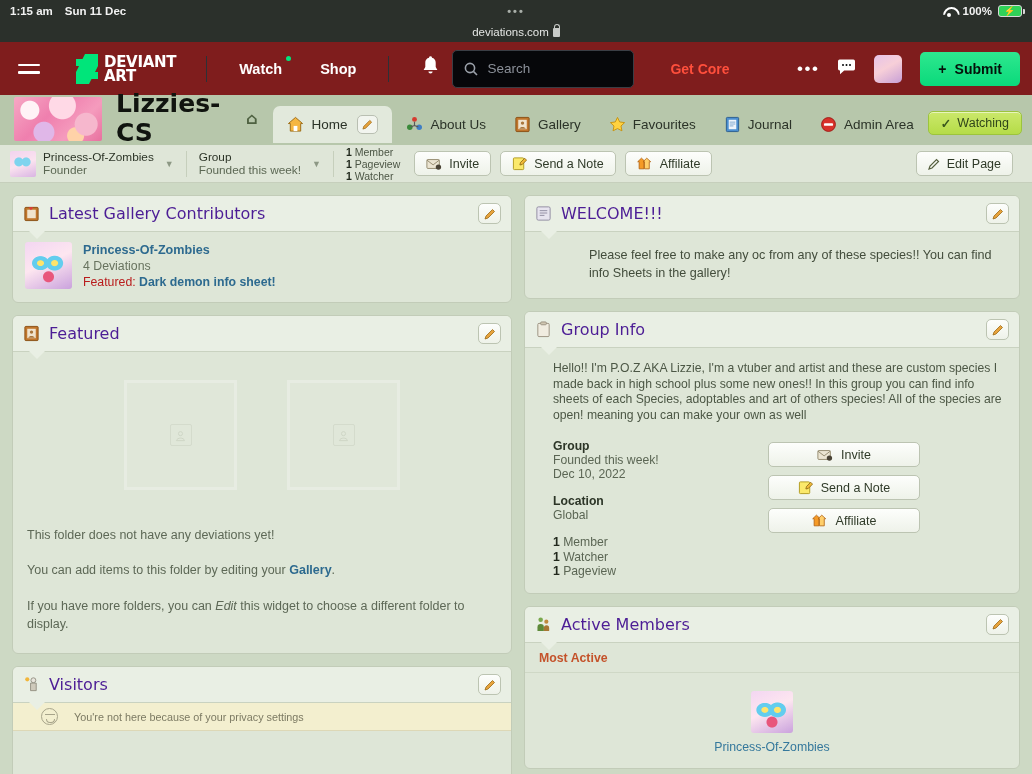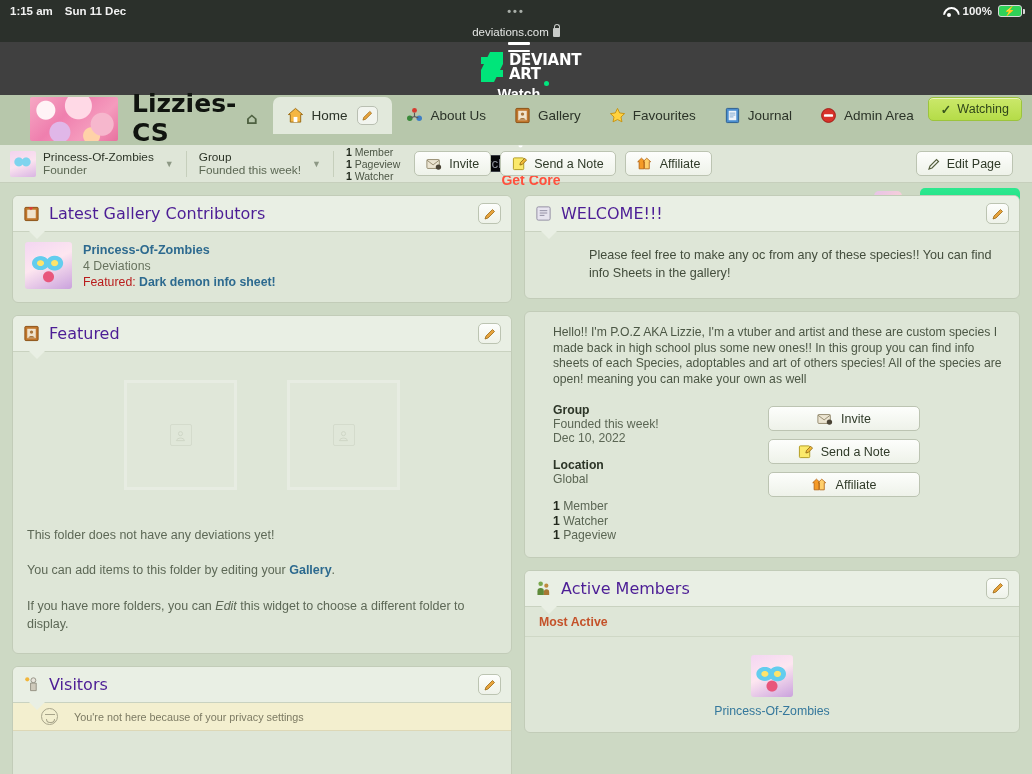--- a/index.html
+++ b/index.html
@@ -65,23 +65,23 @@
   }
   .lock::before {
     content: ""; position: absolute; left: 1.4px; top: -4px;
     width: 4px; height: 5px;
     border: 1.3px solid #c8cbc8; border-bottom: none;
     border-radius: 3px 3px 0 0;
   }
 
   
   .danav {
-    height: 53px; background: #404040;
+    height: 53px; background: #7f1d1d;
     display: flex; align-items: center;
-    padding: 0 12px 0 18px; gap: 0; flex-direction: column;
+    padding: 0 12px 0 18px; gap: 12px;
   }
   .hamburger { width: 22px; display: flex; flex-direction: column; gap: 5px; cursor: pointer; }
   .hamburger i { display: block; height: 2.5px; background: #fff; border-radius: 1px; }
   .hamburger i:nth-child(1) { width: 22px; }
   .hamburger i:nth-child(2) { width: 22px; }
   .da-logo { display: flex; align-items: center; gap: 6px; margin-left: 24px; cursor: pointer; }
   .da-mark { width: 22px; height: 30px; }
   .da-word {
     color: #fff; font-weight: 900; font-size: 15px; line-height: 14px;
     letter-spacing: -0.3px; font-family: "DejaVu Sans", sans-serif;
@@ -121,42 +121,42 @@
     color: #04120a; font-weight: bold; font-size: 14px;
     display: flex; align-items: center; gap: 8px; cursor: pointer;
     font-family: "Liberation Sans", sans-serif;
   }
 
   
   .ghead {
     background: #b7c7ab; height: 50px;
     display: flex; align-items: flex-end; position: relative;
   }
-  .ghead-inner { display:flex; align-items: center; width:100%; height:50px;padding-left:16px; }
+  .ghead-inner { display:flex; align-items: center; width:100%; height:50px; }
   .gbanner {
     width: 88px; height: 44px; margin-left: 14px; margin-bottom: 3px;
     border-radius: 2px; overflow: hidden; flex: none;
     background:
       radial-gradient(circle at 18% 30%, #fff3f6 0 9px, transparent 10px),
       radial-gradient(circle at 55% 20%, #ffd9e6 0 13px, transparent 14px),
       radial-gradient(circle at 82% 62%, #f6b7cd 0 11px, transparent 12px),
       radial-gradient(circle at 34% 80%, #e0b7e8 0 10px, transparent 11px),
       radial-gradient(circle at 70% 88%, #ffd2a8 0 8px, transparent 9px),
       linear-gradient(135deg,#f6a8c4 0%,#ef7fae 40%,#f59bbd 70%,#e8719f 100%);
     cursor: pointer;
   }
   .gtitle {
     margin-left: 14px; margin-bottom: 4px;
     font-size: 25px; font-weight: bold; color: #10140f;
     display: flex; align-items: center; gap: 7px;
     font-family: "DejaVu Sans", sans-serif;
   }
   .home-badge { font-size: 16px; color: #4e6141; }
   .gtabs {
-    display: flex; align-items: flex-start; gap: 0;
+    display: flex; align-items: flex-end; gap: 0;
     margin-left: 16px; height: 46px; flex: 1;
   }
   .gtab {
     display: flex; align-items: center; gap: 7px;
     padding: 0 14px; height: 37px; font-size: 13.5px;
     color: #2b3328; cursor: pointer; border-radius: 7px 7px 0 0;
     white-space: nowrap;
   }
   .gtab.active { background: #e2e9dc; font-weight: normal; }
   .tab-ico { width: 17px; height: 17px; flex: none; }
@@ -662,20 +662,32 @@
         <span class="w-pencil">
           <svg width="12" height="12" viewBox="0 0 12 12">
             <path d="M1 11l1-3 6.5-6.5 2 2L4 10z" fill="#e8a33d" stroke="#9b6a14" stroke-width=".8"></path>
           </svg>
         </span>
       </div>
       <div class="welc-body">Please feel free to make any oc from any of these species!! You can find info Sheets in the gallery!</div>
     </div>
 
     <div class="widget">
+      <div class="w-head">
+        <svg class="w-ico" viewBox="0 0 18 18">
+          <rect x="3" y="2.5" width="12" height="14" rx="1.2" fill="#f0ece0" stroke="#9a9180" stroke-width="1"></rect>
+          <rect x="6" y="1" width="6" height="3" rx="1" fill="#cfc6b2" stroke="#9a9180" stroke-width="1"></rect>
+        </svg>
+        <span class="w-title">Group Info</span>
+        <span class="w-pencil">
+          <svg width="12" height="12" viewBox="0 0 12 12">
+            <path d="M1 11l1-3 6.5-6.5 2 2L4 10z" fill="#e8a33d" stroke="#9b6a14" stroke-width=".8"></path>
+          </svg>
+        </span>
+      </div>
       <div class="gi-body">
         <div class="gi-desc">Hello!! I'm P.O.Z AKA Lizzie, I'm a vtuber and artist and these are custom species I made back in high school plus some new ones!! In this group you can find info sheets of each Species, adoptables and art of others species! All of the species are open! meaning you can make your own as well</div>
         <div class="gi-grid">
           <div class="gi-left">
             <div class="gi-lbl">Group</div>
             <div class="gi-val">Founded this week!</div>
             <div class="gi-val">Dec 10, 2022</div>
             <div class="gi-gap"></div>
             <div class="gi-lbl">Location</div>
             <div class="gi-val">Global</div>

